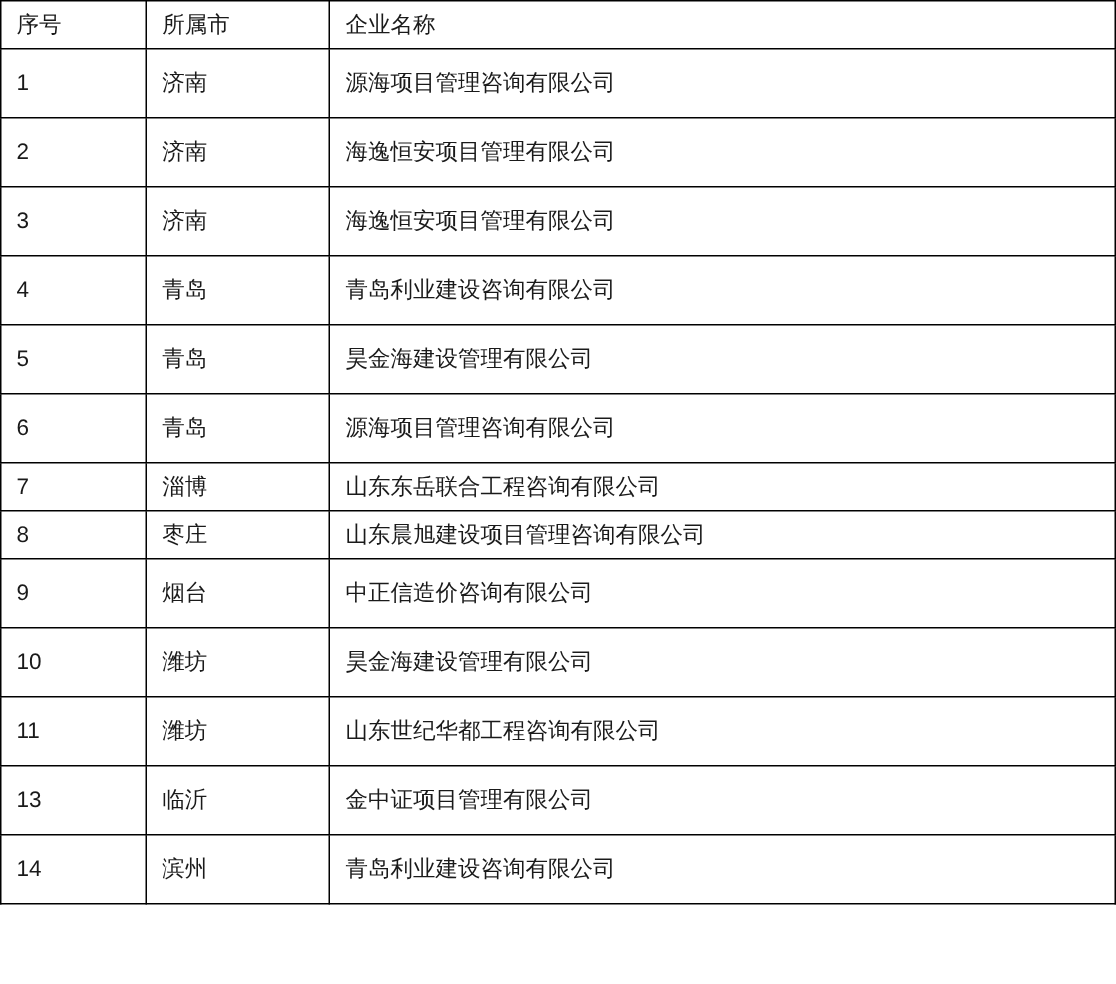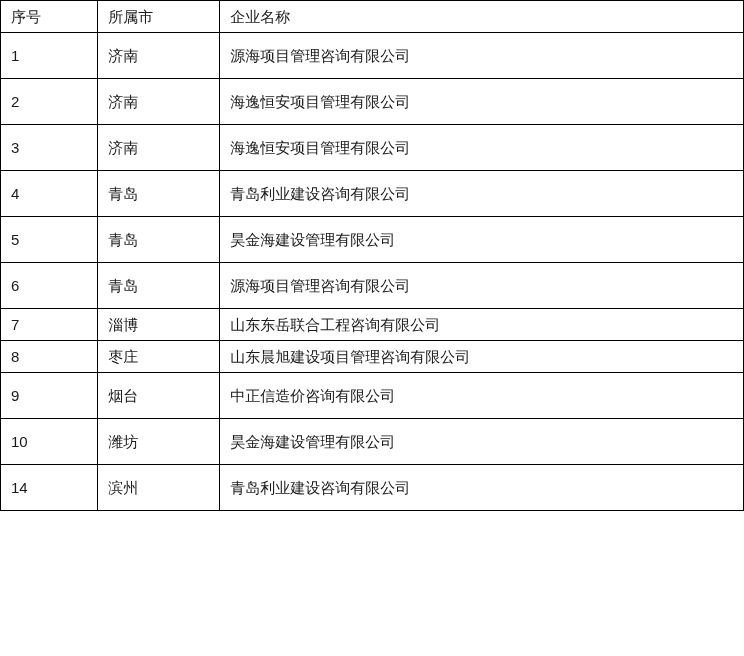--- a/index.html
+++ b/index.html
@@ -104,18 +104,28 @@
         <td class="cell-index">9</td>
         <td class="cell-city">烟台</td>
         <td class="cell-name">中正信造价咨询有限公司</td>
       </tr>
       <tr class="r-tall">
         <td class="cell-index">10</td>
         <td class="cell-city">潍坊</td>
         <td class="cell-name">昊金海建设管理有限公司</td>
       </tr>
       <tr class="r-tall">
+        <td class="cell-index">11</td>
+        <td class="cell-city">潍坊</td>
+        <td class="cell-name">山东世纪华都工程咨询有限公司</td>
+      </tr>
+      <tr class="r-tall">
+        <td class="cell-index">13</td>
+        <td class="cell-city">临沂</td>
+        <td class="cell-name">金中证项目管理有限公司</td>
+      </tr>
+      <tr class="r-tall">
         <td class="cell-index">14</td>
         <td class="cell-city">滨州</td>
         <td class="cell-name">青岛利业建设咨询有限公司</td>
       </tr>
     </tbody>
 </table>
 
 </body></html>

